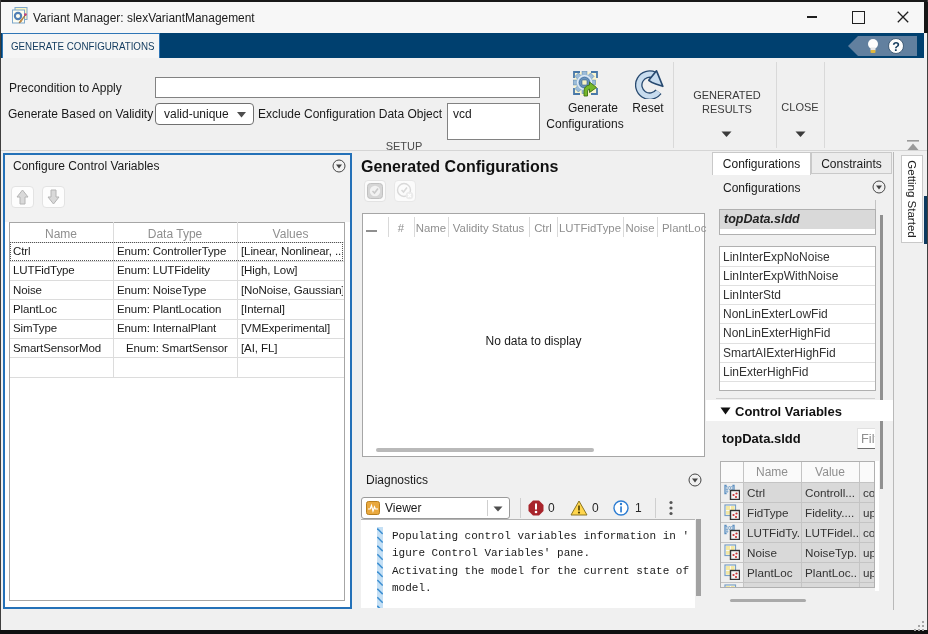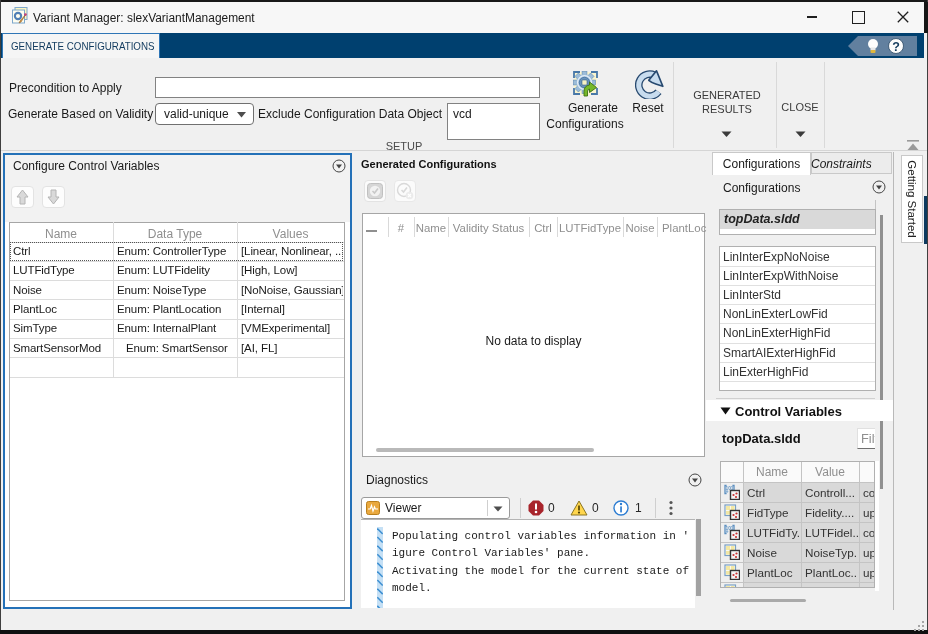--- a/index.html
+++ b/index.html
@@ -177,21 +177,21 @@
       <div class="abs lbl" style="left:241px;top:322.2px;width:102px;overflow:hidden;font-size:11.5px;letter-spacing:-0.1px;">[VMExperimental]</div>
       <div class="abs lbl" style="left:13px;top:341.5px;width:98px;overflow:hidden;font-size:11.5px;letter-spacing:-0.1px;">SmartSensorMod</div>
       <div class="abs lbl" style="left:117px;top:341.5px;width:118px;overflow:hidden;font-size:11.5px;letter-spacing:-0.1px;margin-left:9px;">Enum: SmartSensor</div>
       <div class="abs lbl" style="left:241px;top:341.5px;width:102px;overflow:hidden;font-size:11.5px;letter-spacing:-0.1px;">[AI, FL]</div>
       <div class="abs lbl" style="left:13px;top:360.8px;width:98px;overflow:hidden;font-size:11.5px;letter-spacing:-0.1px;"></div>
       <div class="abs lbl" style="left:117px;top:360.8px;width:118px;overflow:hidden;font-size:11.5px;letter-spacing:-0.1px;"></div>
       <div class="abs lbl" style="left:241px;top:360.8px;width:102px;overflow:hidden;font-size:11.5px;letter-spacing:-0.1px;"></div>
       <div class="abs" style="left:10px;top:242px;width:333px;height:19px;border:1px dotted #555;box-sizing:border-box;"></div>
     </div>
 
-  <div class="abs" style="left:361px;top:158px;font-size:11px;font-weight:bold;color:#111;">Generated Configurations</div>
+  <div class="abs" style="left:361px;top:158px;font-size:16px;font-weight:bold;color:#111;">Generated Configurations</div>
 
   <div class="abs" style="left:364px;top:180px;width:22px;height:22px;background:#fbfbfb;border:1px solid #e3e3e3;border-radius:4px;box-sizing:border-box;">
     <svg width="20" height="20" viewBox="0 0 20 20">
       <rect x="2.5" y="2.5" width="15" height="15" rx="3" fill="#d6d6d6" stroke="#c0c0c0"></rect>
       <circle cx="10" cy="10" r="5.2" fill="#f2f2f2"></circle>
       <path d="M7.5 10 L9.5 12 L13 7.5" fill="none" stroke="#c9c9c9" stroke-width="1.6"></path>
     </svg>
   </div>
   <div class="abs" style="left:394px;top:180px;width:22px;height:22px;background:#fbfbfb;border:1px solid #e8e8e8;border-radius:4px;box-sizing:border-box;">
     <svg width="20" height="20" viewBox="0 0 20 20">
@@ -290,21 +290,21 @@
 igure Control Variables' pane.
 Activating the model for the current state of
 model.</div>
   <div class="abs" style="left:696px;top:519px;width:5px;height:77px;background:#a2a2a2;"></div>
 
   <div class="abs" style="left:893px;top:152px;width:1px;height:458px;background:#b9b9b9;"></div>
 
   <div class="abs" style="left:811px;top:152px;width:81px;height:22px;background:#ececec;border:1px solid #c9c9c9;box-sizing:border-box;"></div>
   <div class="abs" style="left:712px;top:152px;width:99px;height:23px;background:#fff;border:1px solid #c9c9c9;border-bottom:none;box-sizing:border-box;"></div>
   <div class="abs lbl" style="left:712px;top:157px;width:99px;text-align:center;">Configurations</div>
-  <div class="abs lbl" style="left:811px;top:157px;width:81px;text-align:left;font-style:italic;">Constraints</div>
+  <div class="abs lbl" style="left:811px;top:157px;width:81px;text-align:center;">Constraints</div>
 
   <div class="abs lbl" style="left:723px;top:181px;">Configurations</div>
   <svg class="abs" style="left:872px;top:180px;" width="14" height="14" viewBox="0 0 14 14">
     <circle cx="7" cy="7" r="6" fill="none" stroke="#444" stroke-width="1"></circle>
     <path d="M4 5.5 L10 5.5 L7 9.5 Z" fill="#444"></path>
   </svg>
 
   <div class="abs" style="left:719px;top:209px;width:157px;height:26px;background:#fff;border:1px solid #b0b0b0;box-sizing:border-box;"></div>
   <div class="abs" style="left:720px;top:210px;width:155px;height:19px;background:#d9d9d9;"></div>
   <div class="abs" style="left:724px;top:212px;font-size:12.5px;font-weight:bold;font-style:italic;color:#222;">topData.sldd</div>

